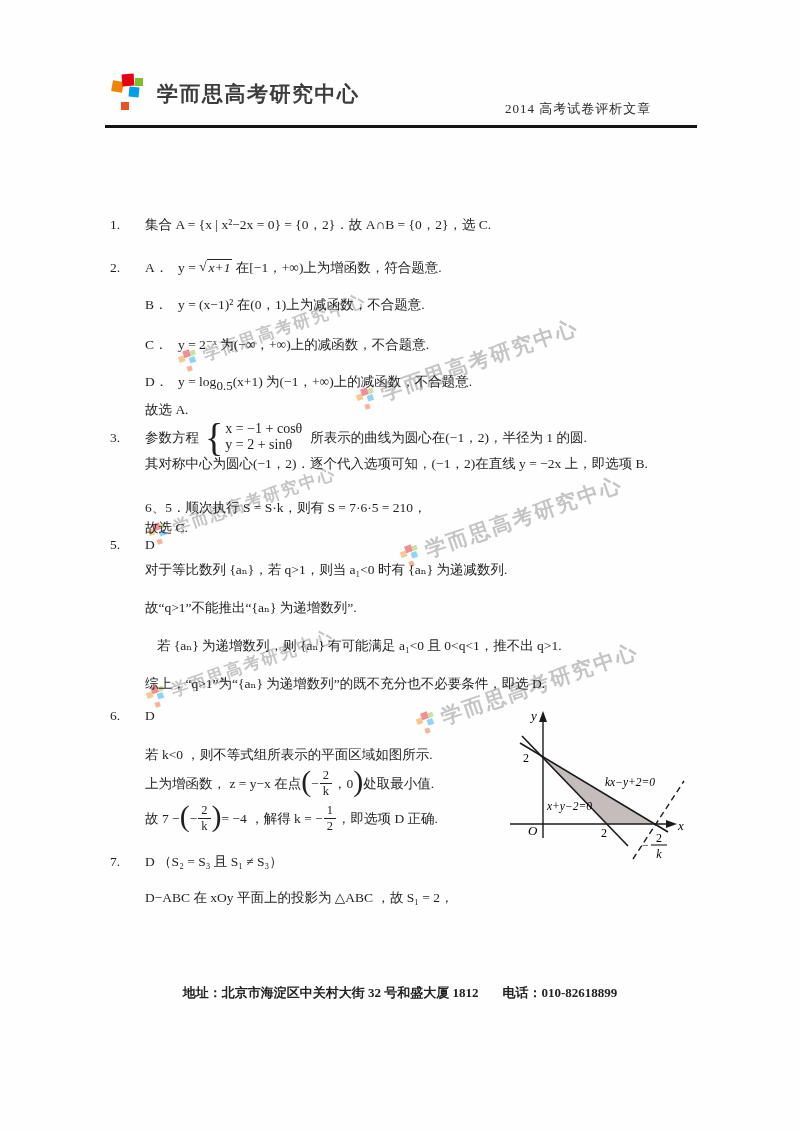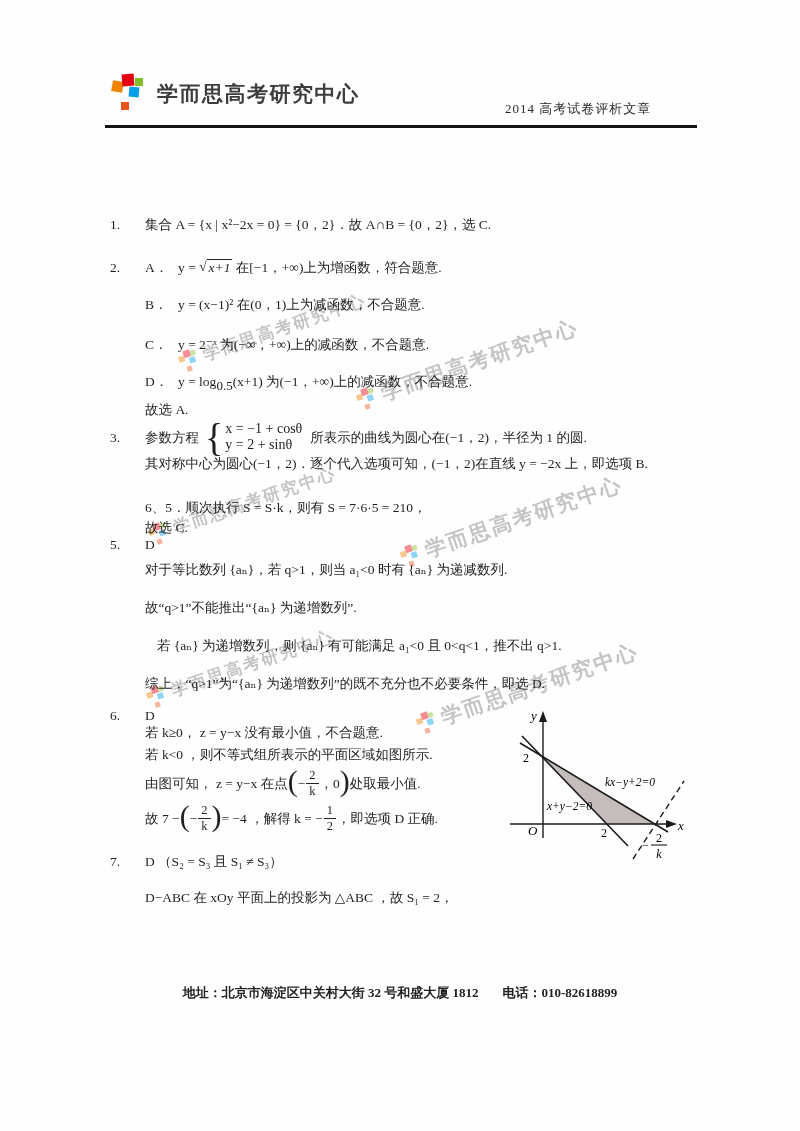--- a/index.html
+++ b/index.html
@@ -177,24 +177,23 @@
     <span class="qno">5.</span><span>D</span>
   </div>
   <div class="line" style="left:145px;top:560px">对于等比数列 {aₙ}，若 q&gt;1，则当 a₁&lt;0 时有 {aₙ} 为递减数列.</div>
   <div class="line" style="left:145px;top:598px">故“q&gt;1”不能推出“{aₙ} 为递增数列”.</div>
   <div class="line" style="left:157px;top:636px">若 {aₙ} 为递增数列，则 {aₙ} 有可能满足 a₁&lt;0 且 0&lt;q&lt;1，推不出 q&gt;1.</div>
   <div class="line" style="left:145px;top:674px">综上，“q&gt;1”为“{aₙ} 为递增数列”的既不充分也不必要条件，即选 D.</div>
 
   <div class="line" style="left:110px;top:706px">
     <span class="qno">6.</span><span>D</span>
   </div>
-  <div class="line" style="left:145px;top:723px">若 k≥0， z = y−x 没有最小值，不合题意.</div>
   <div class="line" style="left:145px;top:745px">若 k&lt;0 ，则不等式组所表示的平面区域如图所示.</div>
   <div class="line fracline" style="left:145px;top:764px">
-    <span>由图可知， z = y−x 在点</span>
+    <span>上为增函数， z = y−x 在点</span>
       <span class="bigp">(</span>
       <span>−</span>
       <span class="frac">
         <span class="fnum">2</span>
         <span class="fden">k</span>
       </span>
       <span>，0</span>
       <span class="bigp">)</span>
       <span> 处取最小值.</span>
   </div>

